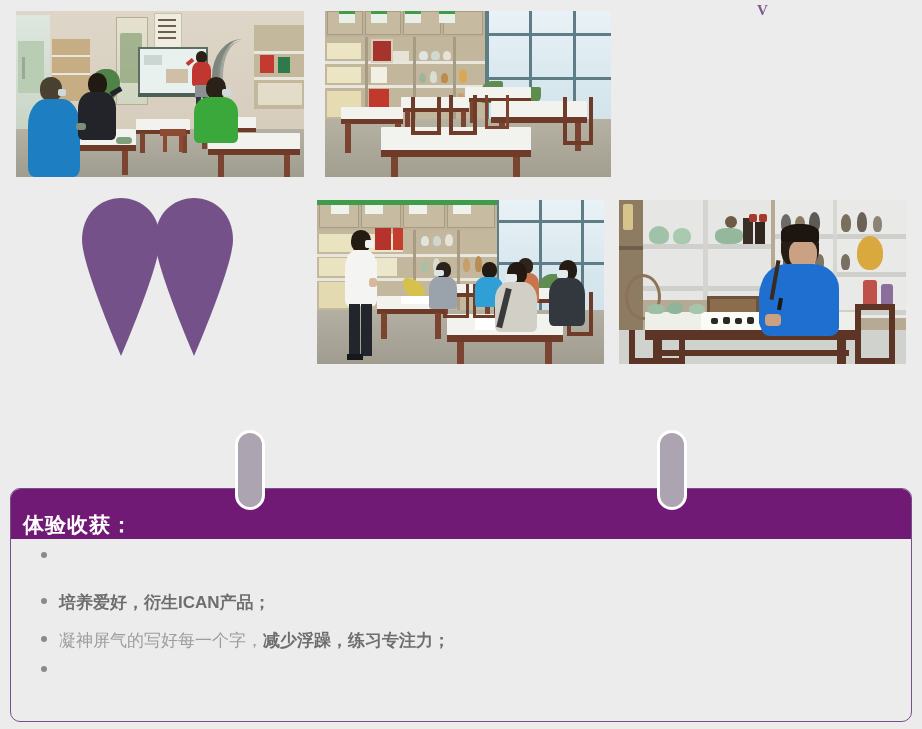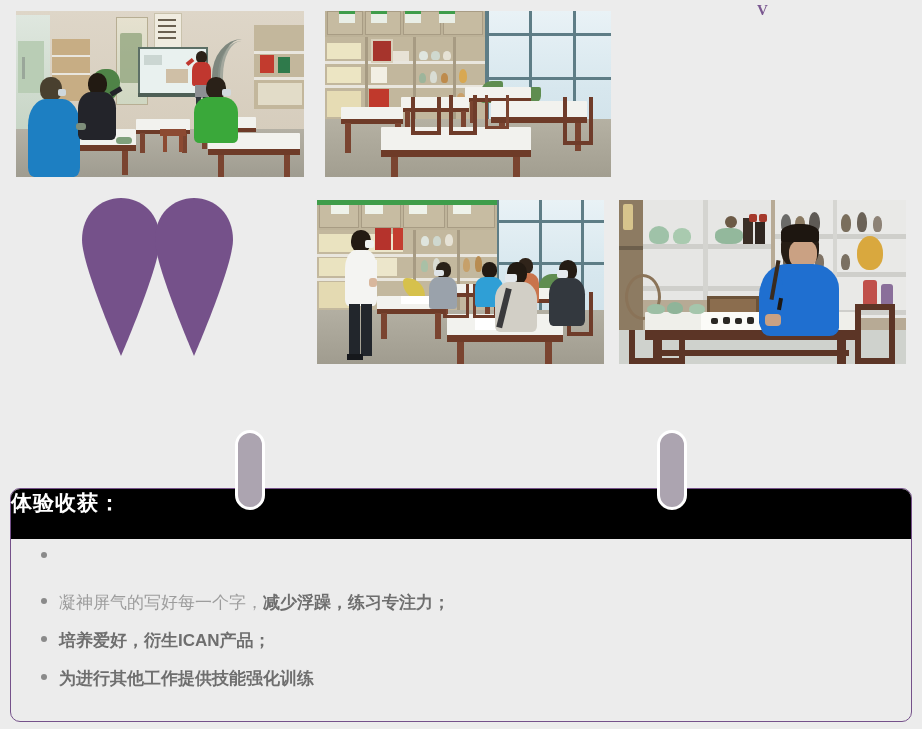--- a/index.html
+++ b/index.html
@@ -86,24 +86,25 @@
     width: 902px;
     height: 234px;
     box-sizing: border-box;
     border-radius: 10px;
     border: 1px solid #75518a;
     background: #ececec;
     z-index: 4;
   }
   .panel-header {
     height: 50px;
-    background: #000000;
+    background: #701a75;
     border-radius: 9px 9px 0 0;
     display: flex;
-    align-items: flex-start;
+    align-items: flex-end;
+    padding-left: 12px;
     box-sizing: border-box;
   }
   .panel-title {
     color: #ffffff;
     font-size: 21px;
     font-weight: 700;
     letter-spacing: 1px;
   }
   .panel-body {
     padding: 17px 0 0 0;
@@ -536,34 +537,31 @@
     </div>
     <div class="panel-body">
 
       <div class="bullet-row">
         <span class="dot"></span>
       </div>
 
       <div class="bullet-row">
         <span class="dot"></span>
         <span class="btext">
-          <span class="t-light">凝神屏气的写好每一个字，</span><span class="t-bold">减少浮躁，练习专注力；</span>
+          <span class="t-light"></span><span class="t-bold">培养爱好，衍生ICAN产品；</span>
         </span>
       </div>
 
       <div class="bullet-row">
         <span class="dot"></span>
         <span class="btext">
-          <span class="t-light"></span><span class="t-bold">培养爱好，衍生ICAN产品；</span>
+          <span class="t-light">凝神屏气的写好每一个字，</span><span class="t-bold">减少浮躁，练习专注力；</span>
         </span>
       </div>
 
       <div class="bullet-row">
         <span class="dot"></span>
-        <span class="btext">
-          <span class="t-light"></span><span class="t-bold">为进行其他工作提供技能强化训练</span>
-        </span>
       </div>
 
     </div>
   </div>
 
 </div>
 
 </body></html>

